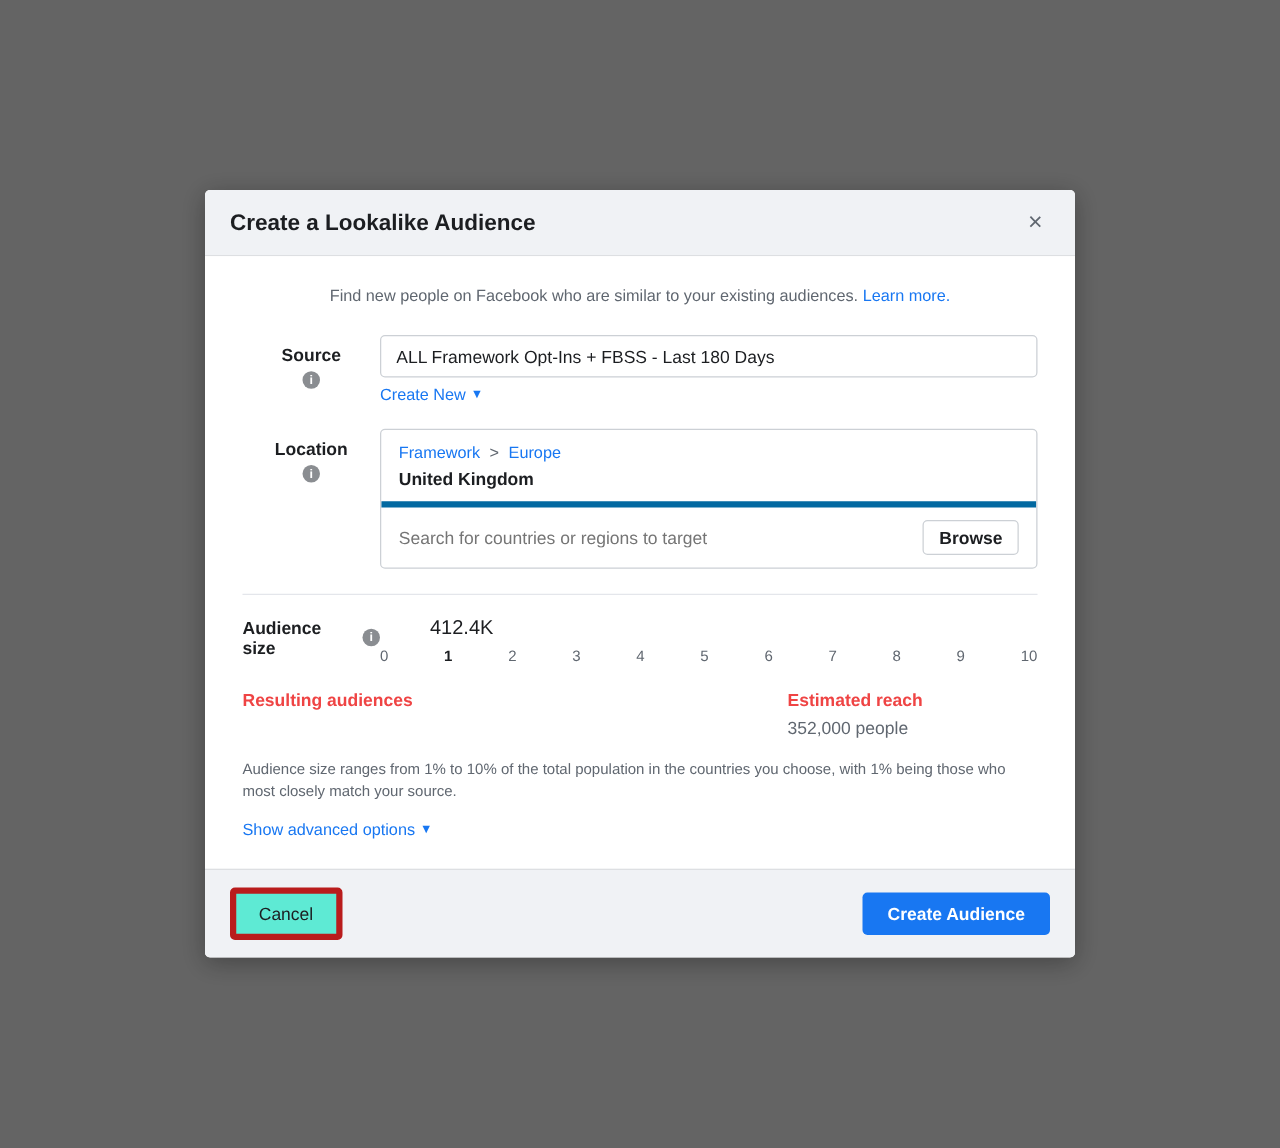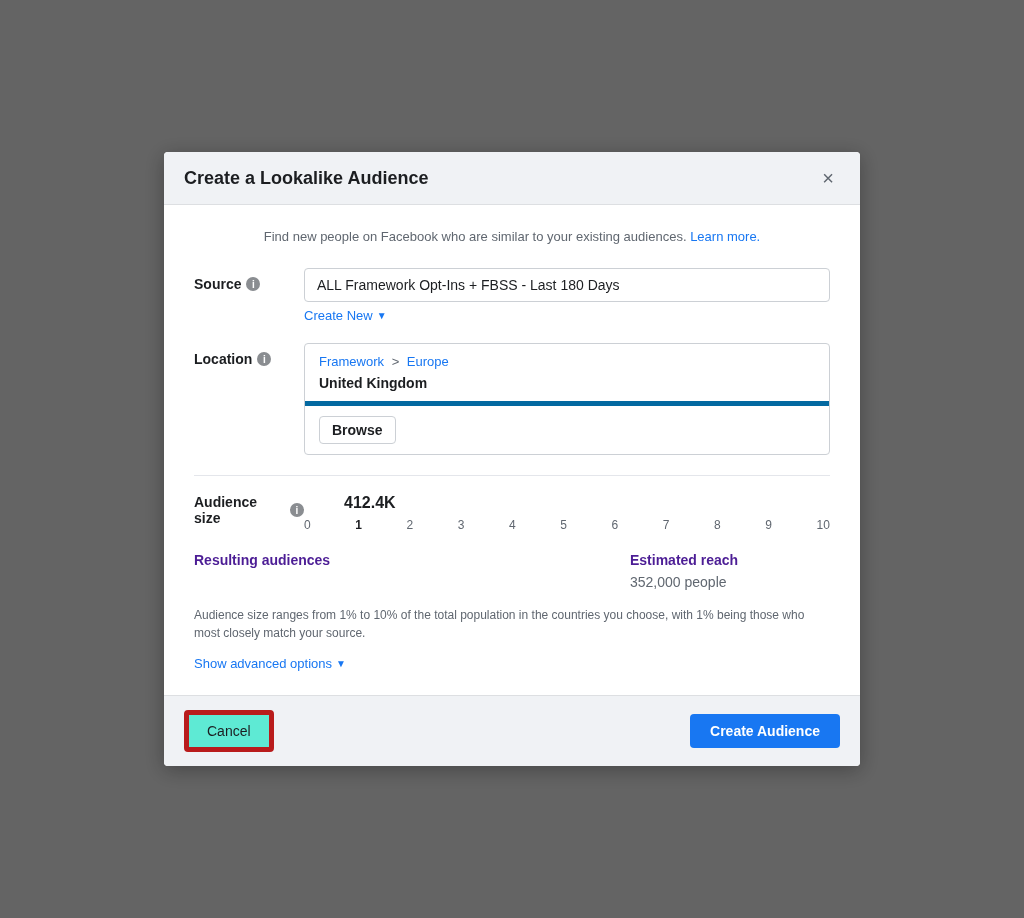--- a/index.html
+++ b/index.html
@@ -84,20 +84,21 @@
     .form-label {
       width: 110px;
       min-width: 110px;
       font-weight: 600;
       font-size: 14px;
       color: #1c1e21;
       padding-top: 8px;
       display: flex;
       align-items: center;
       gap: 5px;
+      flex-direction: column;
     }
 
     .info-icon {
       display: inline-flex;
       align-items: center;
       justify-content: center;
       width: 14px;
       height: 14px;
       border-radius: 50%;
       background: #8a8d91;
@@ -210,21 +211,21 @@
       align-items: center;
       gap: 5px;
     }
 
     .audience-size-content {
       flex: 1;
     }
 
     .slider-value {
       font-size: 16px;
-      font-weight: 700;
+      font-weight: 400;
       color: #1c1e21;
       margin-bottom: 6px;
       margin-left: 40px;
     }
 
     input[type="range"] {
       -webkit-appearance: none;
       width: 100%;
       height: 4px;
       border-radius: 2px;
@@ -283,21 +284,21 @@
       flex: 1;
     }
 
     .results-right {
       min-width: 200px;
     }
 
     .results-heading {
       font-weight: 700;
       font-size: 14px;
-      color: #4c1d95;
+      color: #ef4444;
       margin-bottom: 6px;
     }
 
     .results-text {
       font-size: 13px;
       color: #606770;
     }
 
     .reach-value {
       font-size: 14px;
@@ -404,20 +405,21 @@
         </div>
         <div class="form-content">
           <div class="location-box">
             <div class="location-breadcrumb">
               <a href="#">Framework</a>
               <span class="separator"> &gt; </span>
               <a href="#">Europe</a>
             </div>
             <div class="location-selected">United Kingdom</div>
             <div class="location-search-row">
+              <input type="text" class="location-search" placeholder="Search for countries or regions to target" style="">
               <button class="browse-btn">Browse</button>
             </div>
           </div>
         </div>
       </div>
 
       <div class="divider"></div>
 
       
       <div class="form-row audience-size-section">

